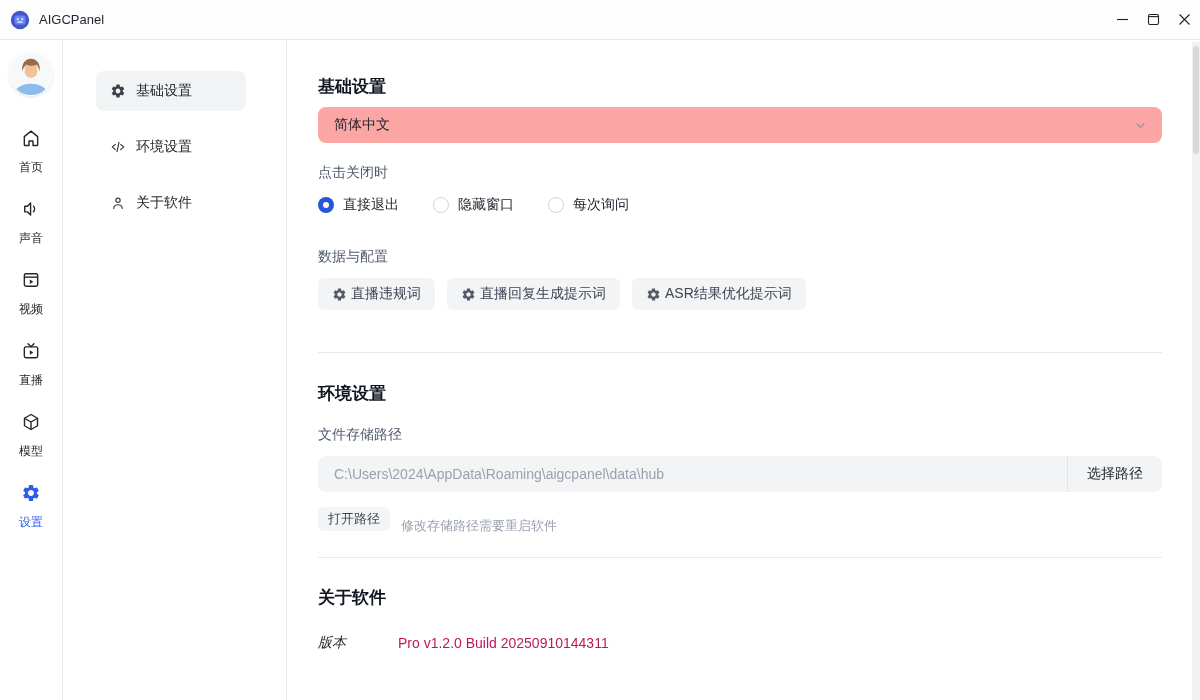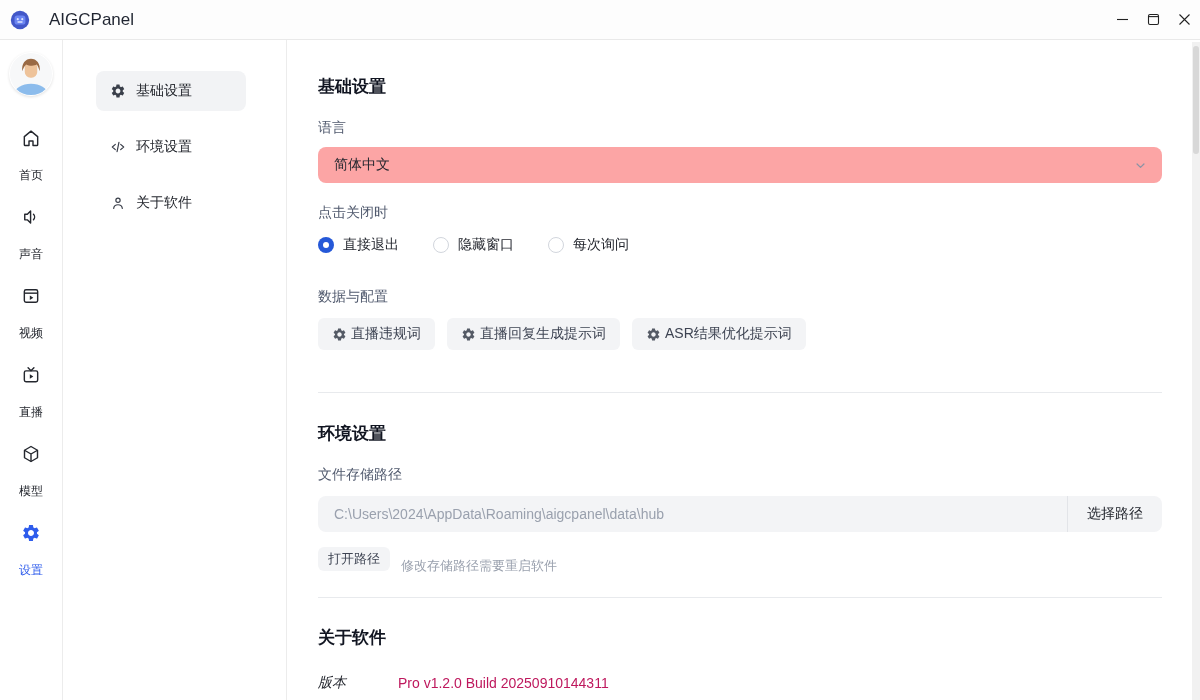--- a/index.html
+++ b/index.html
@@ -4,35 +4,35 @@
 <style>
   * { margin:0; padding:0; box-sizing:border-box; }
   html,body { width:1200px; height:700px; overflow:hidden; background:#fff; }
   .app { width:1200px; height:700px; display:flex; flex-direction:column;
          font-family:"Liberation Sans","DejaVu Sans",sans-serif; color:#23262e; background:#fff; }
 
   
   .titlebar { height:40px; flex:0 0 40px; display:flex; align-items:center;
               padding-left:10px; background:#fdfdfd; border-bottom:1px solid #e9e9e9; }
   .app-icon { width:20px; height:20px; flex:0 0 20px; }
-  .app-title { font-size:17px; color:#1f2430; margin-left:19px; }
+  .app-title { font-size:13px; color:#1f2430; margin-left:9px; }
   .win-controls { margin-left:auto; display:flex; height:100%; }
   .win-btn { width:31px; height:100%; display:flex; align-items:center; justify-content:center;
              color:#222; cursor:pointer; }
   .win-btn svg { width:13px; height:13px; }
 
   
   .body { flex:1; display:flex; min-height:0; position:relative; }
 
   
   .rail { width:63px; flex:0 0 63px; border-right:1px solid #ececec;
           display:flex; flex-direction:column; align-items:center; padding-top:12px; }
   .avatar { width:44px; height:44px; border-radius:50%; margin-bottom:32px;
             box-shadow:0 1px 3px rgba(0,0,0,.12); flex:0 0 44px; }
-  .rail-item { display:flex; flex-direction:column; align-items:center; gap:20px;
+  .rail-item { display:flex; flex-direction:column; align-items:center; gap:12px;
                margin-bottom:25px; color:#24272e; cursor:pointer; }
   .rail-item svg { width:20px; height:20px; }
   .rail-label { font-size:12px; line-height:14px; }
   .rail-item.active { color:#2e5cec; }
 
   
   .subnav { width:224px; flex:0 0 224px; border-right:1px solid #ececec; padding:31px 0 0 33px; }
   .subnav-item { width:150px; height:40px; border-radius:8px; display:flex; align-items:center;
                  gap:10px; padding:0 14px; font-size:14px; color:#24272e; margin-bottom:16px; cursor:pointer; }
   .subnav-item.active { background:#f2f3f5; }
@@ -200,21 +200,20 @@
           <path d="M5.5 20c.5-3.6 3.1-5.4 6.5-5.4s6 1.8 6.5 5.4"></path>
         </svg>
         <span>关于软件</span>
       </div>
     </div>
 
     <div class="main">
 
       <div class="h1">基础设置</div>
 
-      <div class="field-label">语言</div>
       <div class="select">
         <span class="select-value">简体中文</span>
         <svg viewBox="0 0 24 24" fill="none" stroke="currentColor" stroke-width="2" stroke-linecap="round" stroke-linejoin="round">
           <path d="M6.5 9.5 12 15l5.5-5.5"></path>
         </svg>
       </div>
 
       <div class="field-label" style="margin-top:21px;">点击关闭时</div>
       <div class="radio-row">
         <div class="radio-opt">

